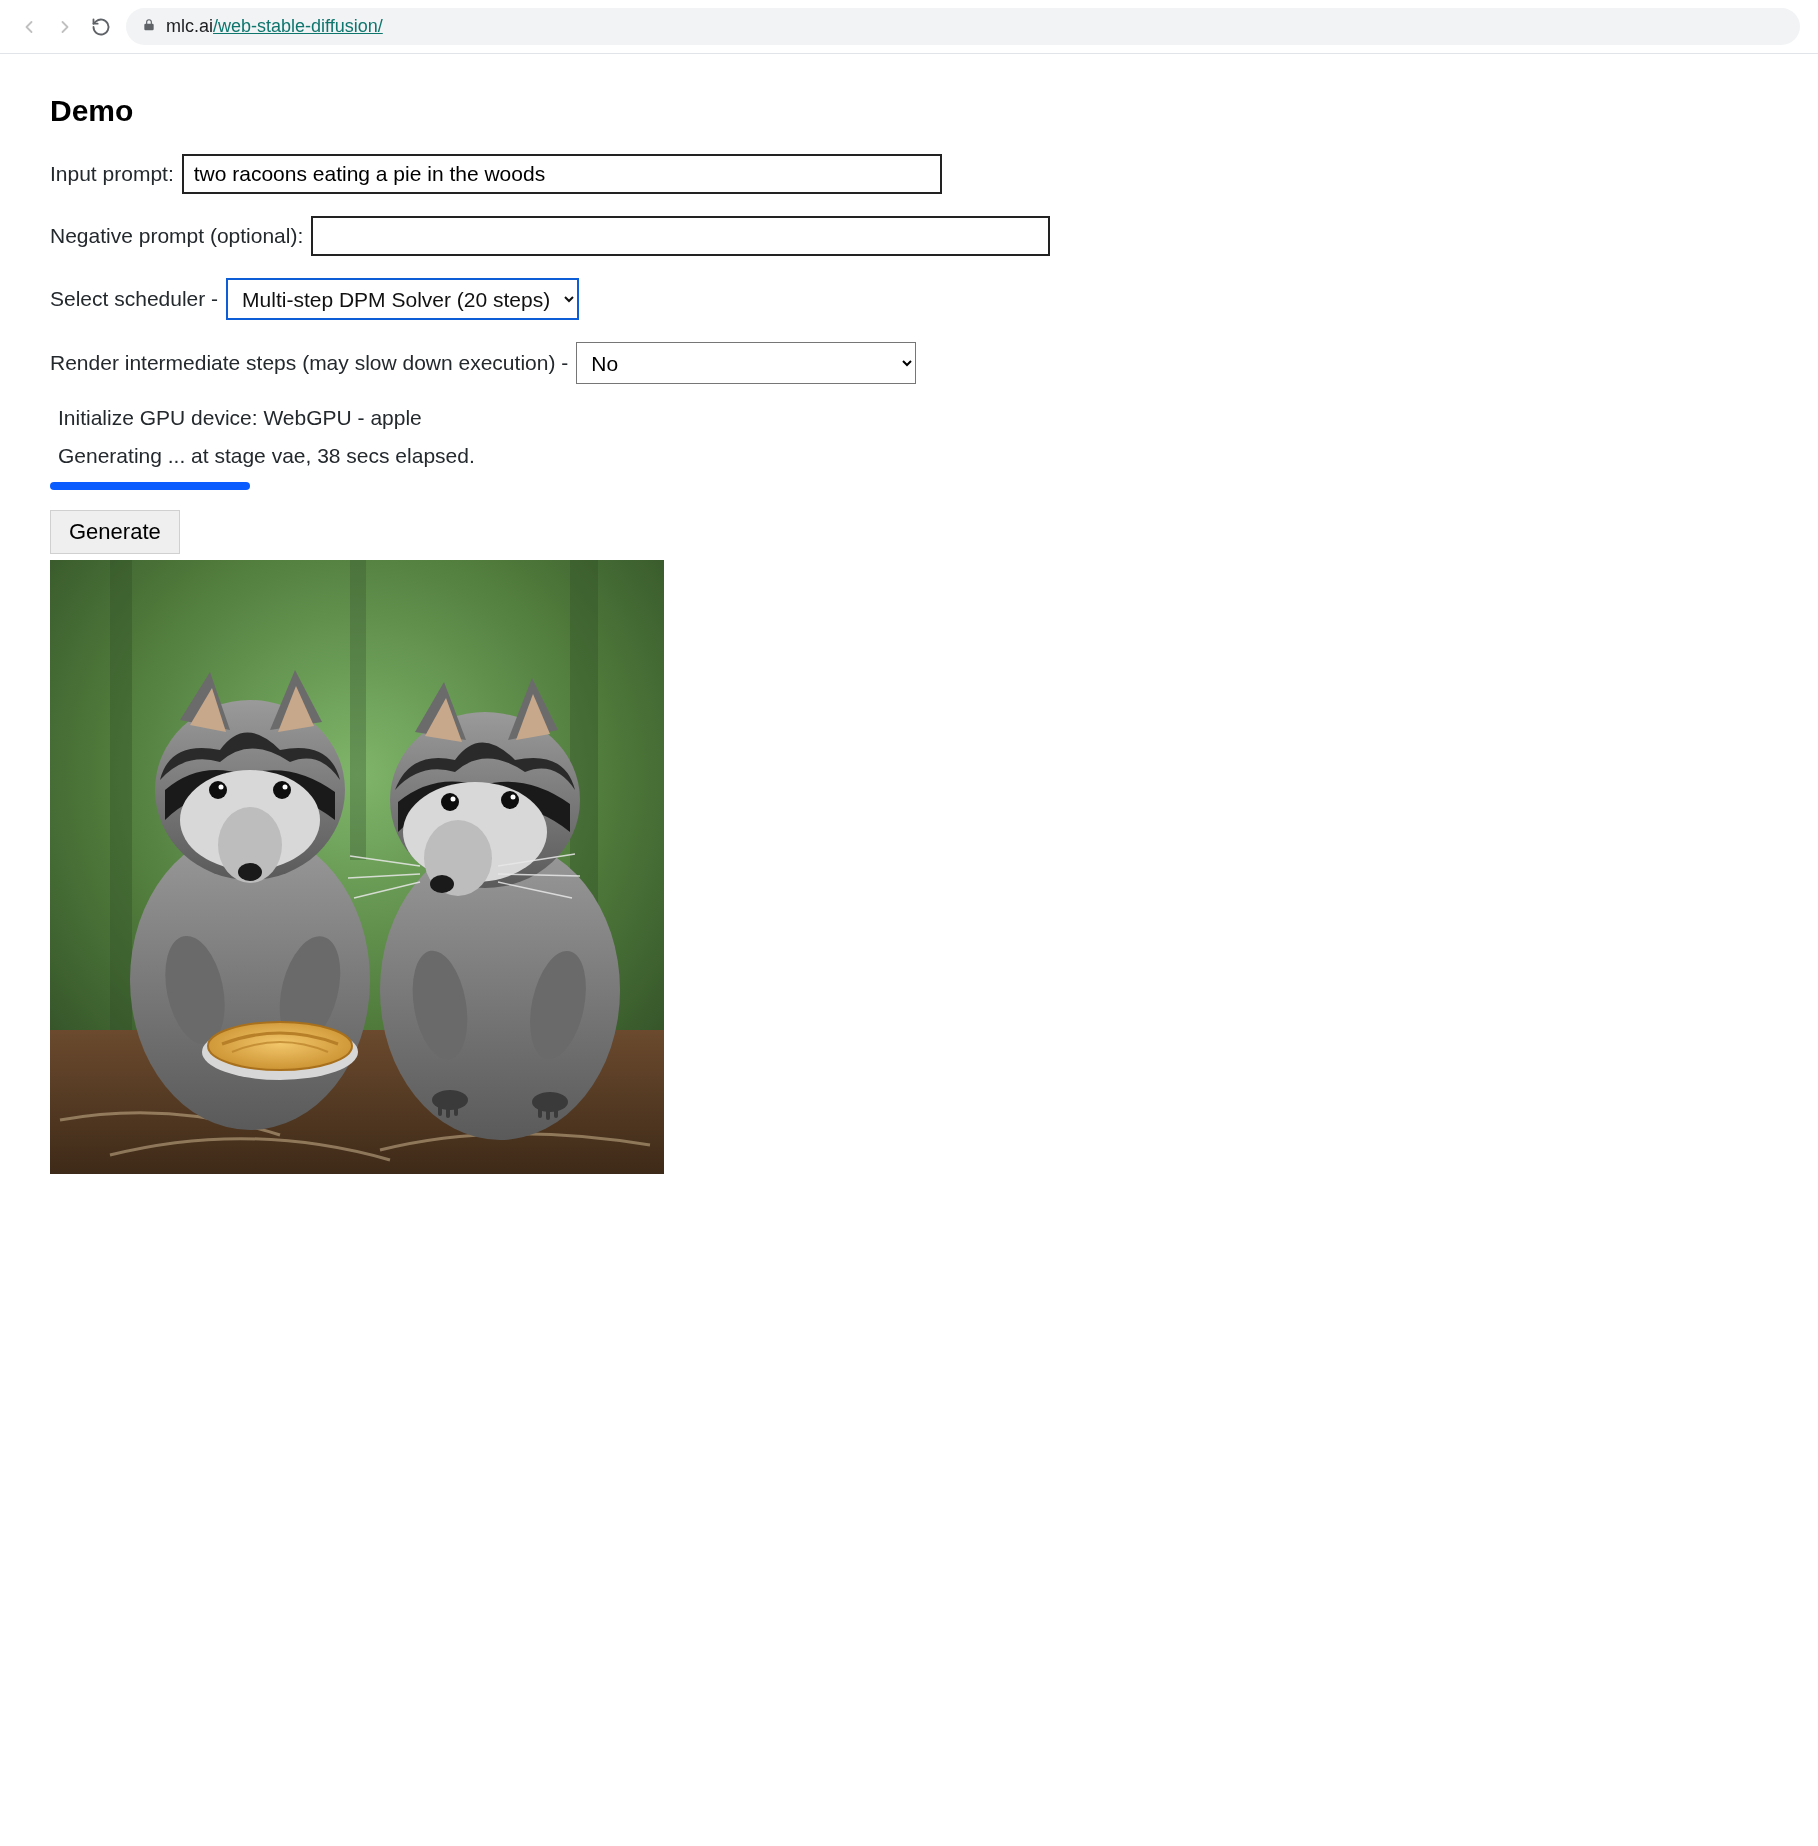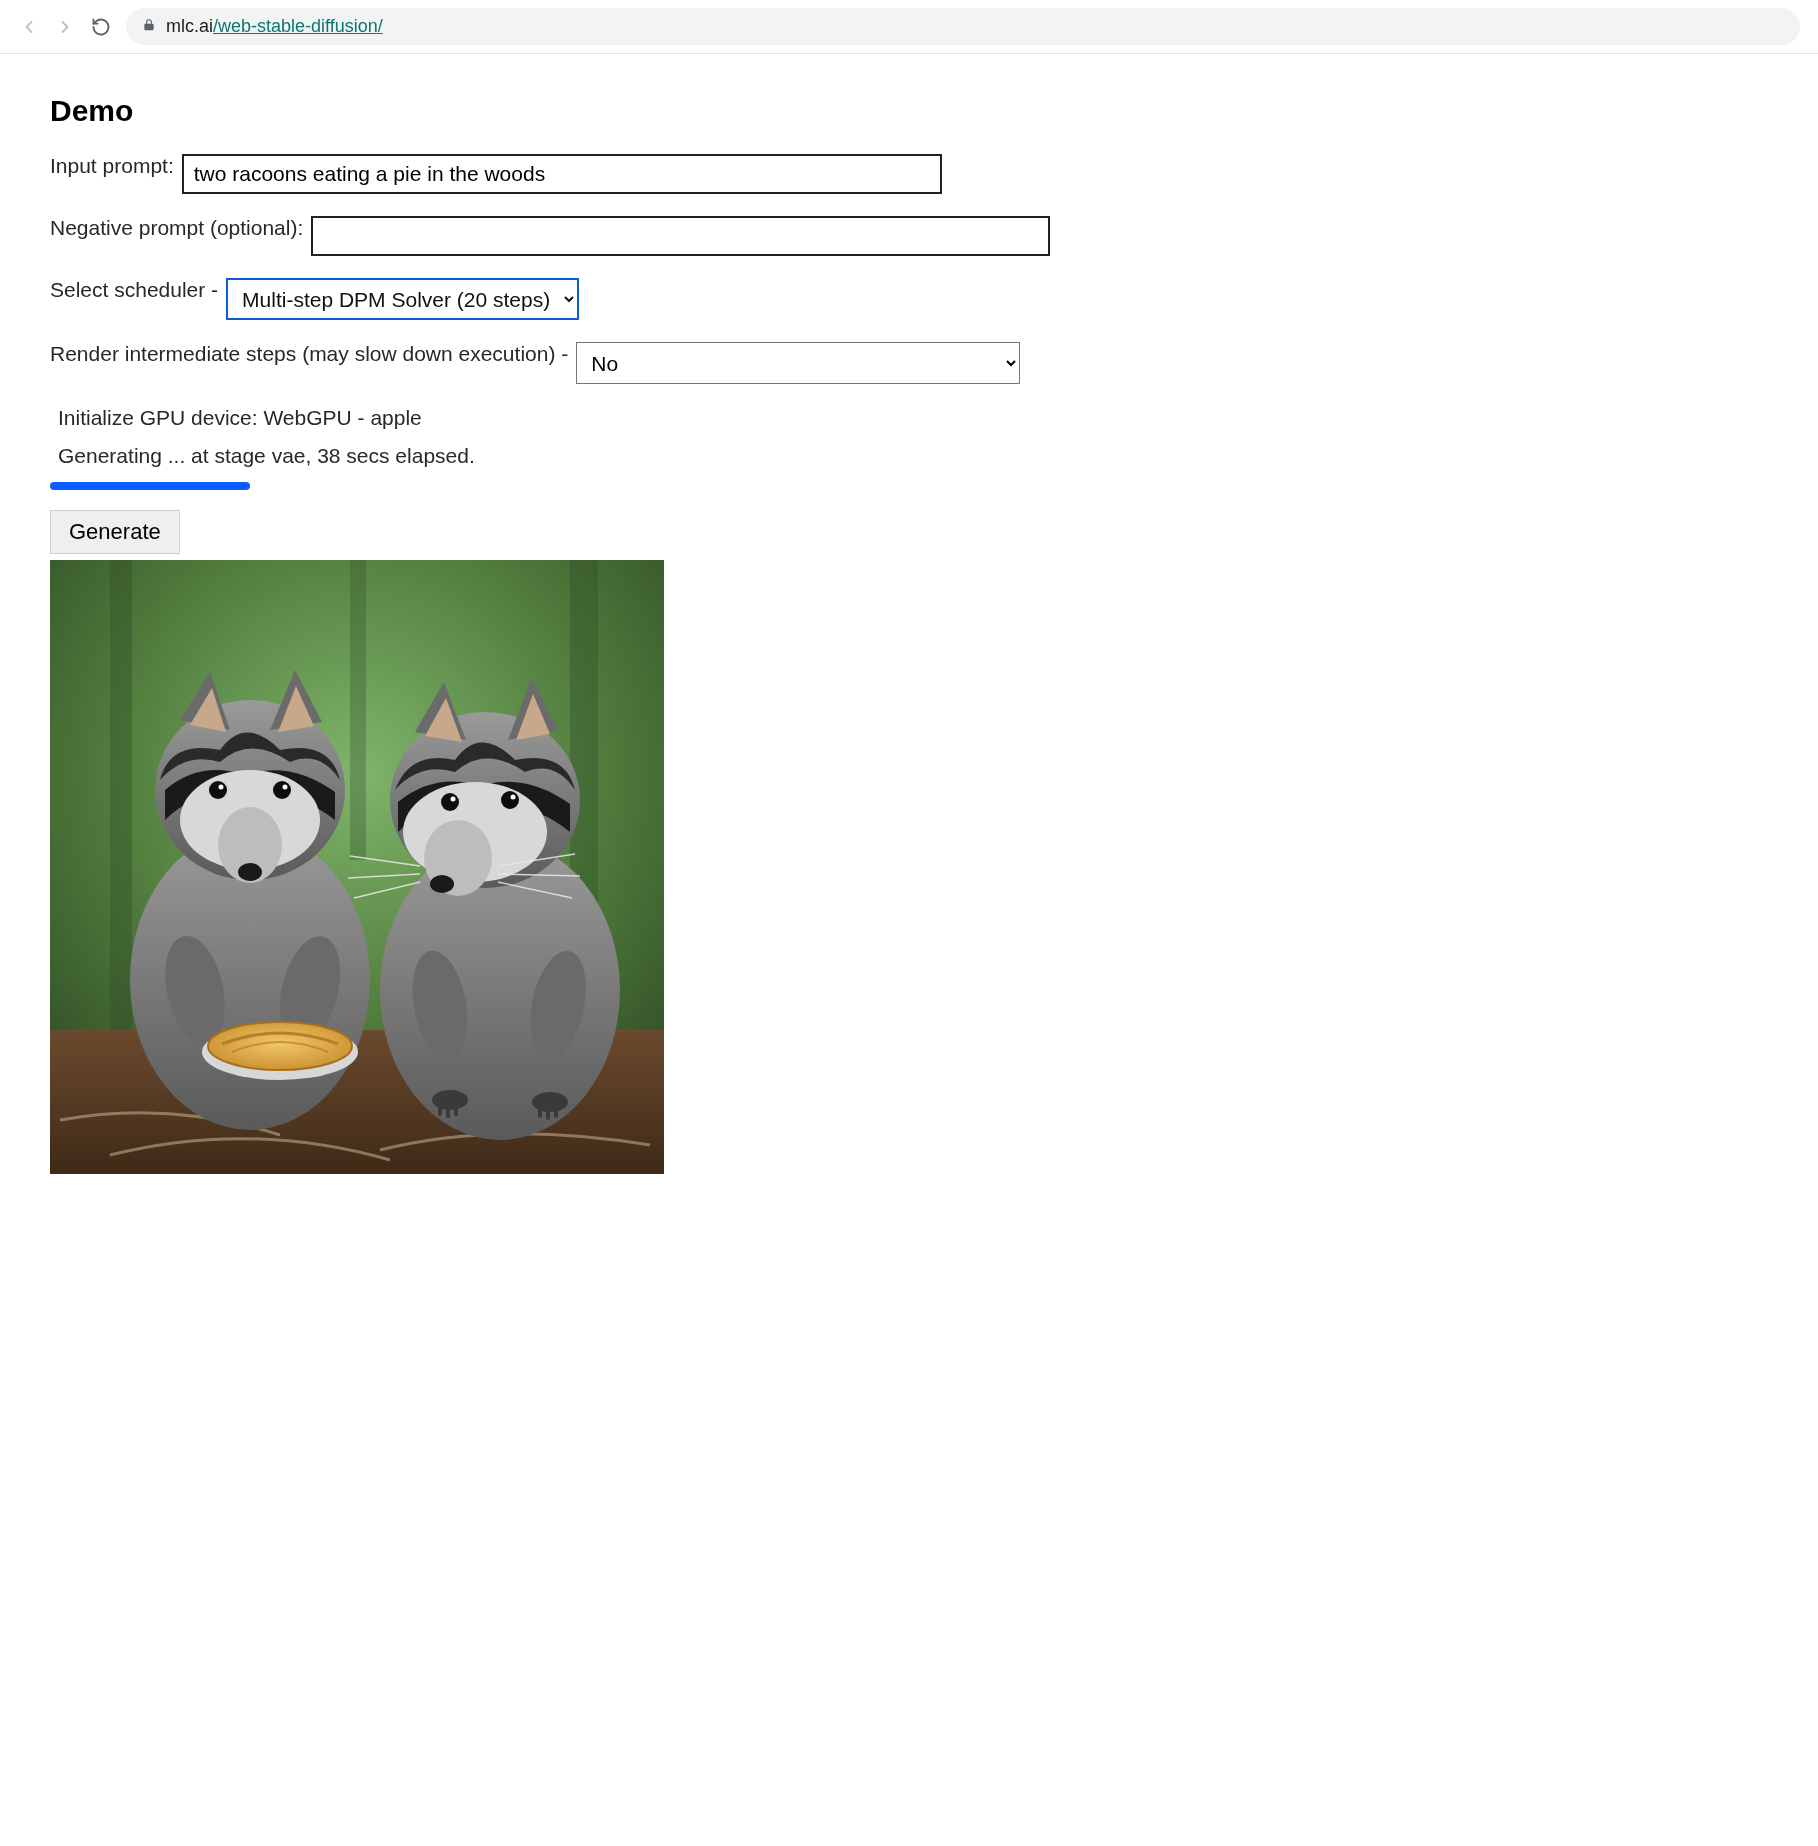--- a/index.html
+++ b/index.html
@@ -50,21 +50,21 @@
     max-width: 1100px;
   }
   h2.demo-title {
     font-size: 30px;
     font-weight: 600;
     margin: 10px 0 26px 0;
     color: #000000;
   }
   .form-row {
     display: flex;
-    align-items: flex-start;
+    align-items: center;
     gap: 8px;
     margin-bottom: 22px;
     font-size: 21px;
   }
   .form-row label { white-space: nowrap; }
   input[type="text"].prompt-input {
     font-size: 21px;
     padding: 6px 10px;
     border: 2px solid #222;
     background: #fff;
@@ -79,21 +79,21 @@
     background: #fff;
     color: #111;
     height: 42px;
   }
   select.render-select {
     font-size: 21px;
     padding: 6px 10px;
     border: 1px solid #767676;
     background: #fff;
     height: 42px;
-    width: 444px;
+    width: 340px;
   }
   .status-line {
     font-size: 21px;
     margin: 10px 0 14px 8px;
   }
   .progress-wrap {
     width: 100%;
     height: 10px;
     margin: 0 0 18px 0;
   }

